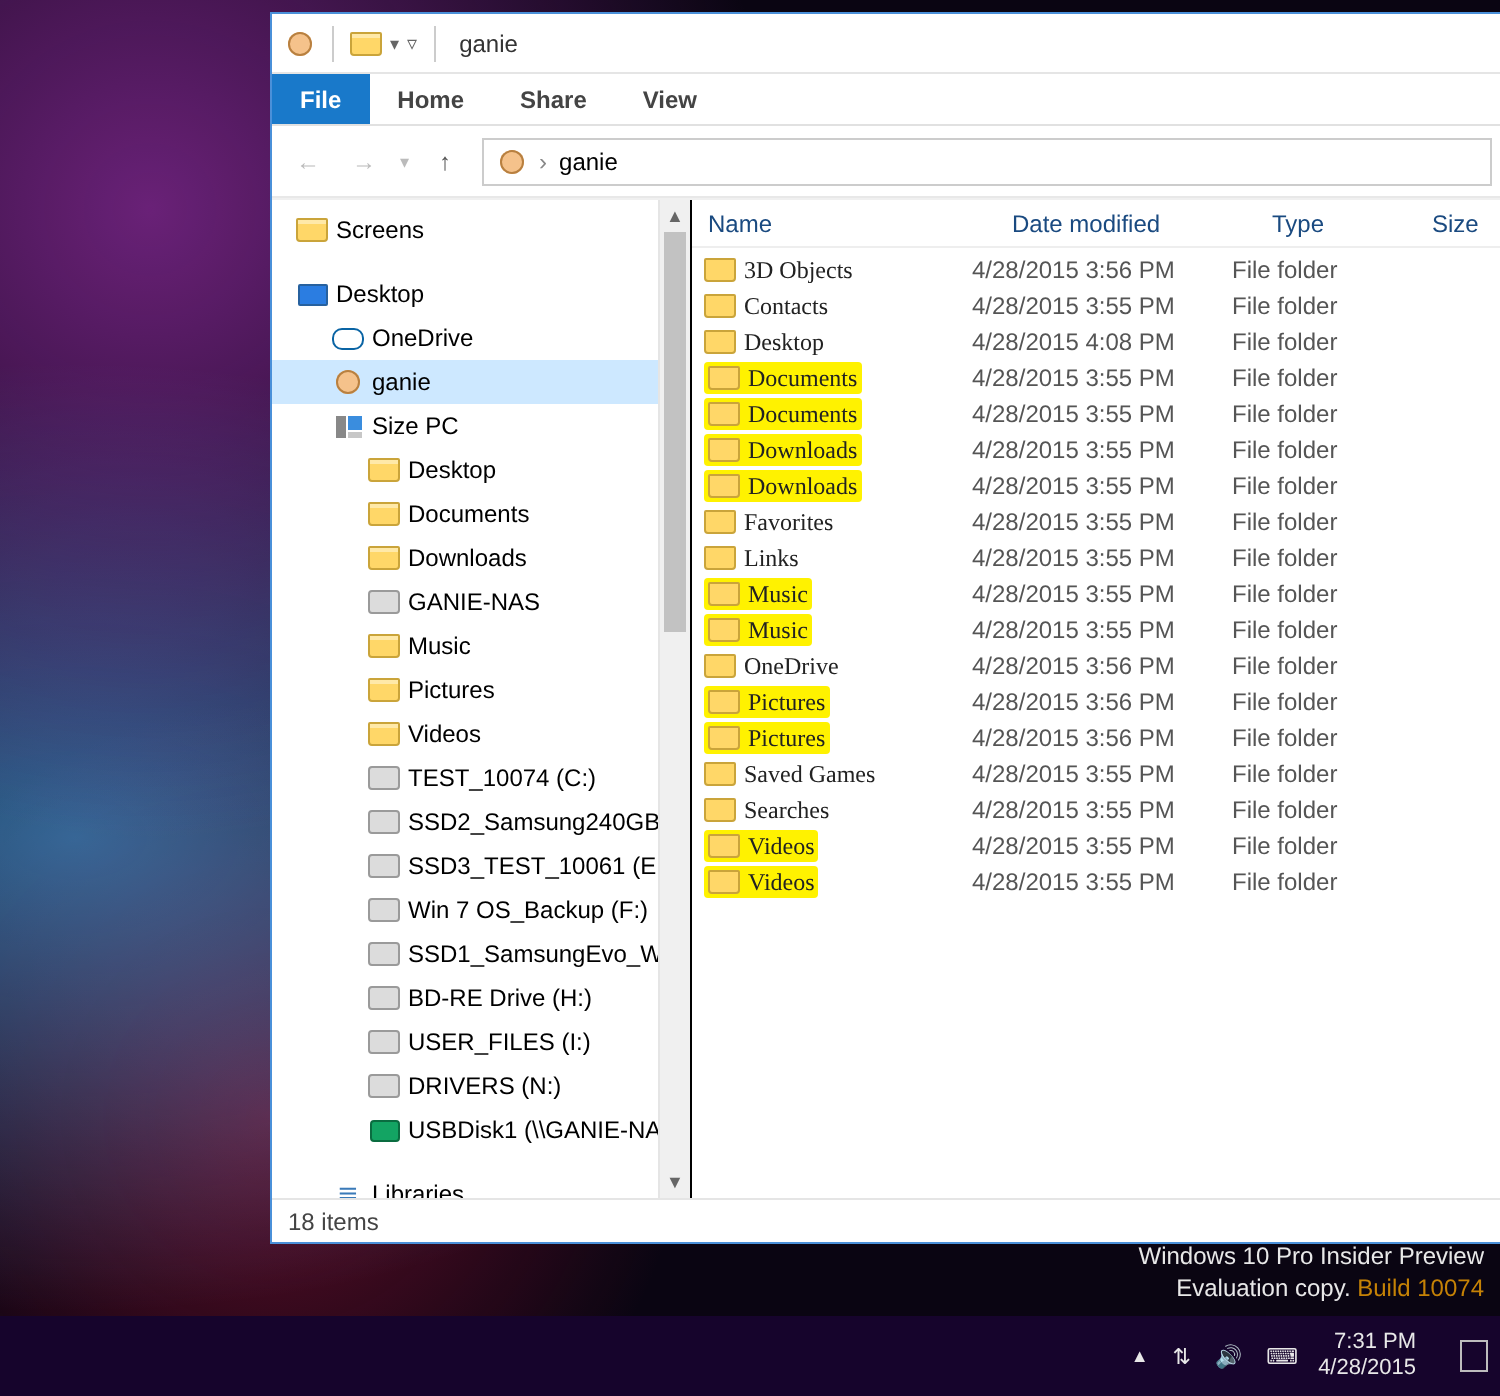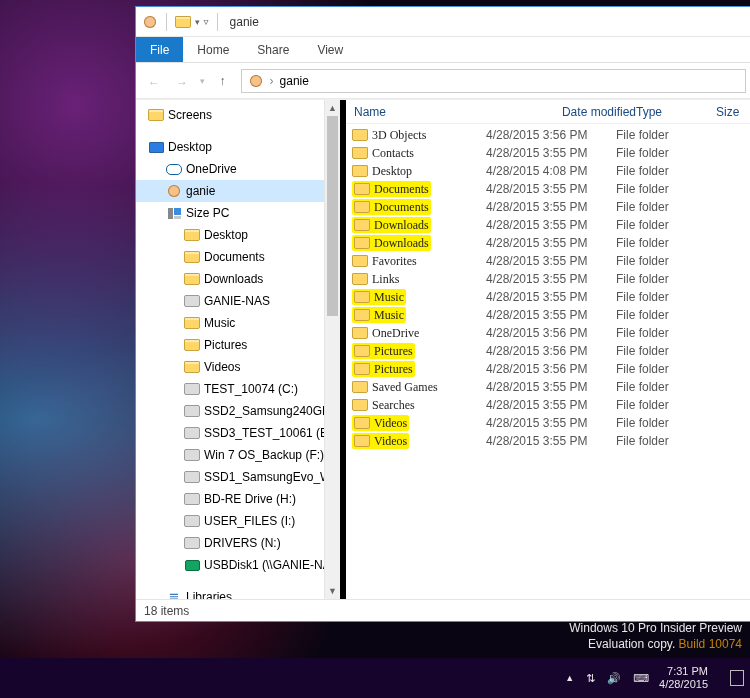--- a/index.html
+++ b/index.html
@@ -42,20 +42,21 @@
     align-items: stretch;
     background: #fff;
     border-bottom: 1px solid #e1e1e1;
     font-size: 12px;
   }
   .ribbon-tabs .tab {
     padding: 0 14px;
     display: flex;
     align-items: center;
     color: #444;
+    font-weight: bold;
   }
   .ribbon-tabs .tab.file {
     background: #1979ca;
     color: #fff;
   }
   .addrbar {
     height: 36px;
     display: flex;
     align-items: center;
     gap: 8px;
@@ -83,21 +84,21 @@
   .crumb-sep { color:#888; }
   .body {
     flex:1;
     display:flex;
     min-height:0;
     border-top:1px solid #f0f0f0;
   }
   
   .nav-pane {
     width: 210px;
-    border-right:6px solid #000000;
+    border-right:1px solid #000000;
     position:relative;
     overflow:hidden;
     padding-top:4px;
   }
   .nav-scroll {
     position:absolute;
     right:0; top:0; bottom:0;
     width:16px;
     background:#f0f0f0;
     border-left:1px solid #e5e5e5;
@@ -137,21 +138,21 @@
   }
   .cols {
     height:24px;
     display:flex;
     align-items:center;
     font-size:12px;
     color:#1a4a80;
     border-bottom:1px solid #eee;
   }
   .cols .c-name { width:160px; padding-left:8px; }
-  .cols .c-date { width:130px;text-align:right; }
+  .cols .c-date { width:130px; }
   .cols .c-type { width:80px; }
   .cols .c-size { flex:1; }
   .rows { flex:1; overflow:hidden; padding-top:2px; }
   .row {
     display:flex;
     align-items:center;
     height:18px;
     font-size:12px;
     color:#222;
   }

